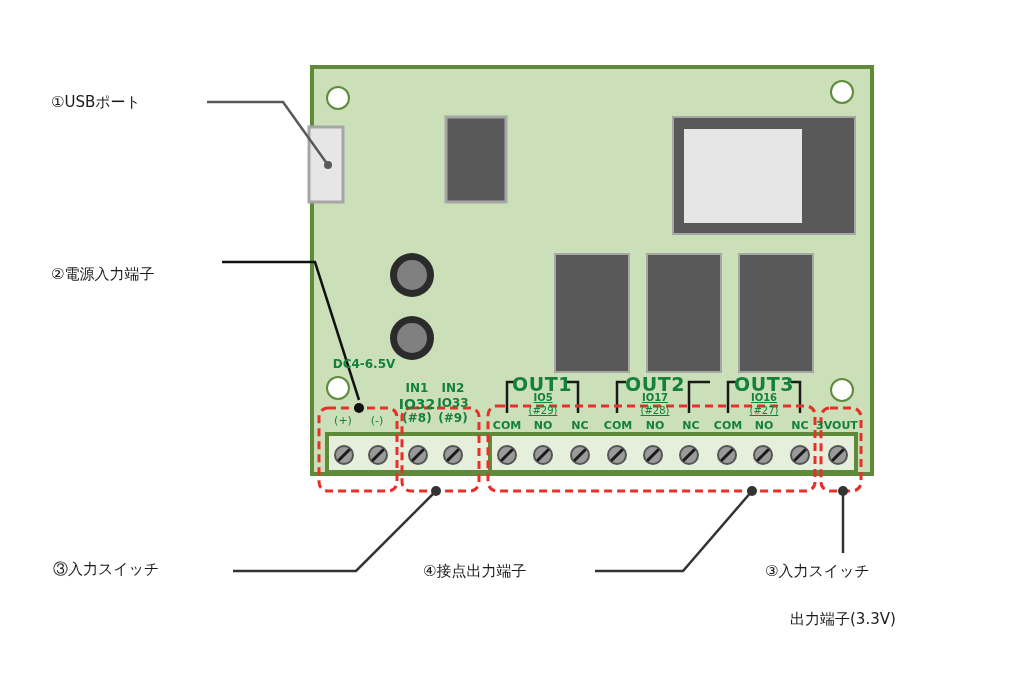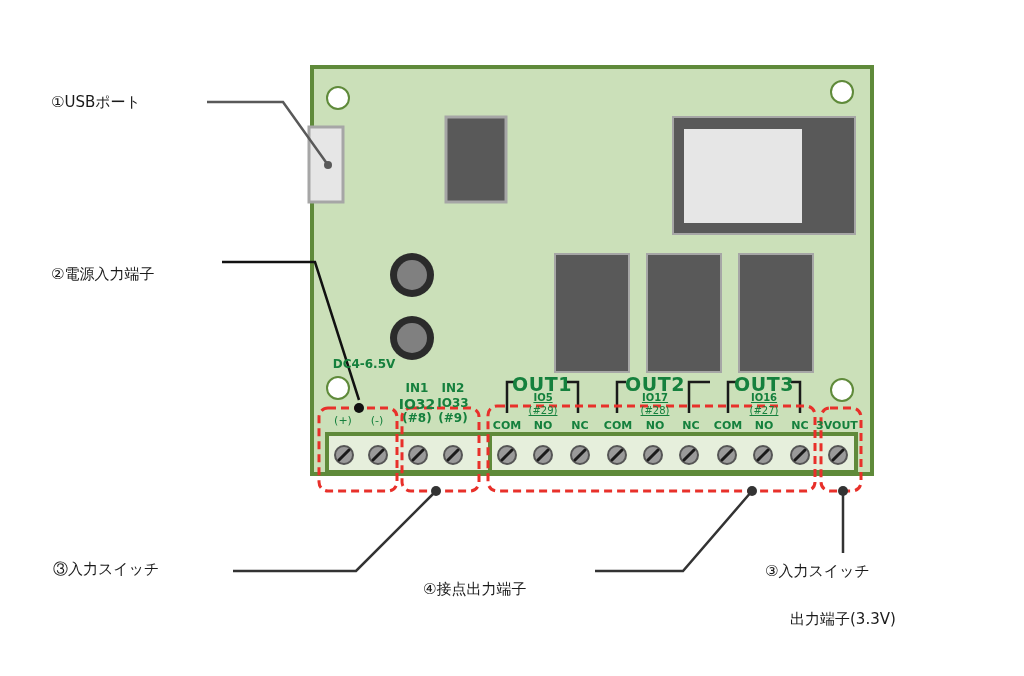--- a/index.html
+++ b/index.html
@@ -124,21 +124,21 @@
   <circle cx="328" cy="165" r="4" fill="#595959"></circle>
   <circle cx="359" cy="408" r="5" fill="#111111"></circle>
   <circle cx="436" cy="491" r="5" fill="#333333"></circle>
   <circle cx="752" cy="491" r="5" fill="#333333"></circle>
   <circle cx="843" cy="491" r="5" fill="#333333"></circle>
 </svg>
 
 <div class="lbl" style="left:51px; top:91px;">①USBポート</div>
 <div class="lbl" style="left:51px; top:251px;margin-top:12px;">②電源入力端子</div>
 <div class="lbl" style="left:53px; top:560px;font-family:Liberation Mono, monospace;">③入力スイッチ</div>
-<div class="lbl" style="left:423px; top:560px;margin-top:18px;">④接点出力端子</div>
+<div class="lbl" style="left:423px; top:560px;">④接点出力端子</div>
 <div class="lbl" style="left:765px; top:560px;">③入力スイッチ</div>
 <div class="lbl" style="left:790px; top:608px;">出力端子(3.3V)</div>
 
 <div class="pcb-txt pin" style="left:364px; top:357px; font-size:12px;">DC4-6.5V</div>
 <div class="pcb-txt pin" style="left:343px; top:414px; font-weight:normal;">(+)</div>
 <div class="pcb-txt pin" style="left:377px; top:414px; font-weight:normal;">(-)</div>
 
 <div class="pcb-txt pin" style="left:417px; top:381px; font-size:12px;">IN1</div>
 <div class="pcb-txt pin" style="left:417px; top:396px; font-size:14px;text-align:center;">IO32</div>
 <div class="pcb-txt pin" style="left:417px; top:411px; font-size:12px;">(#8)</div>

